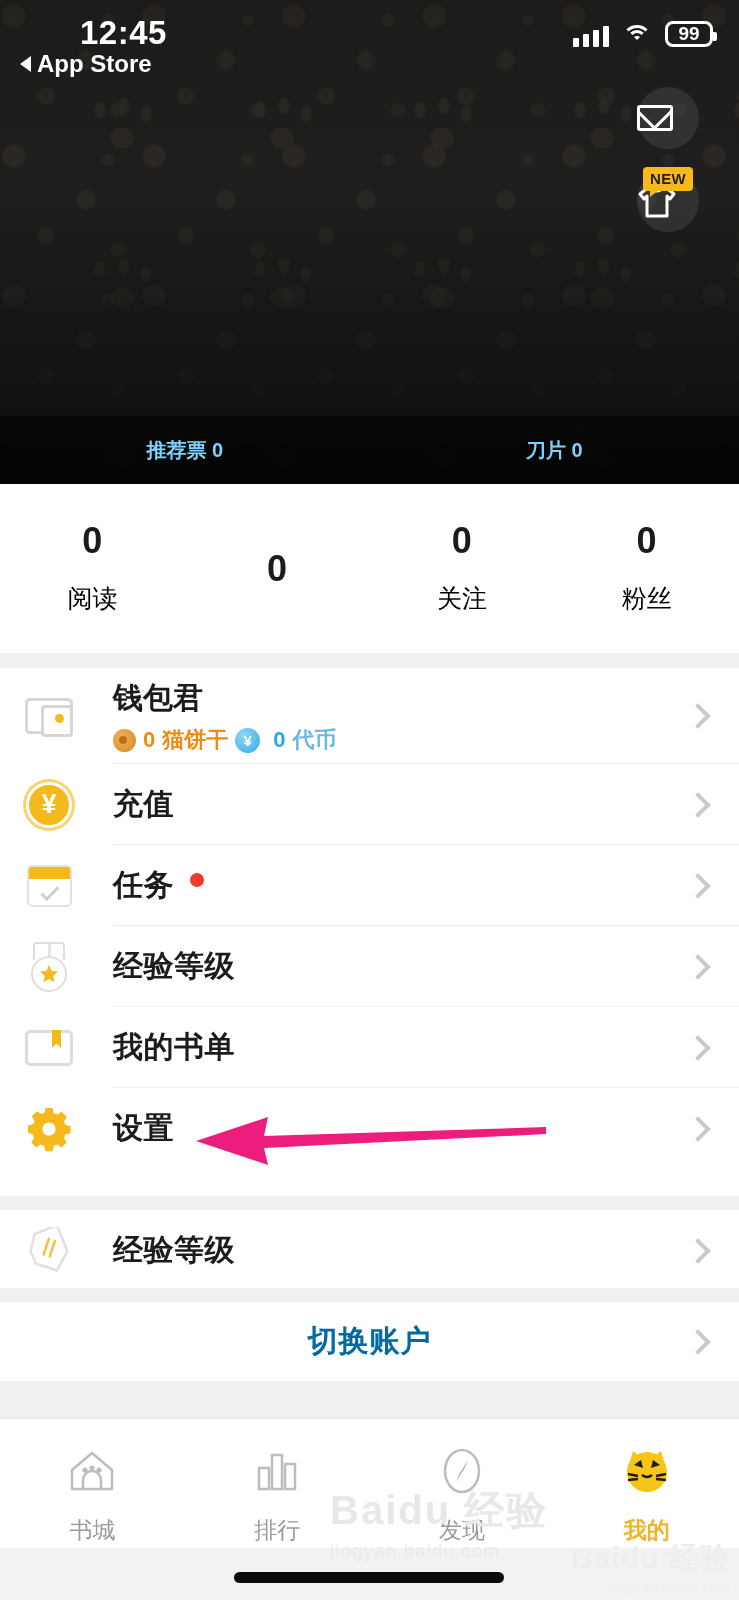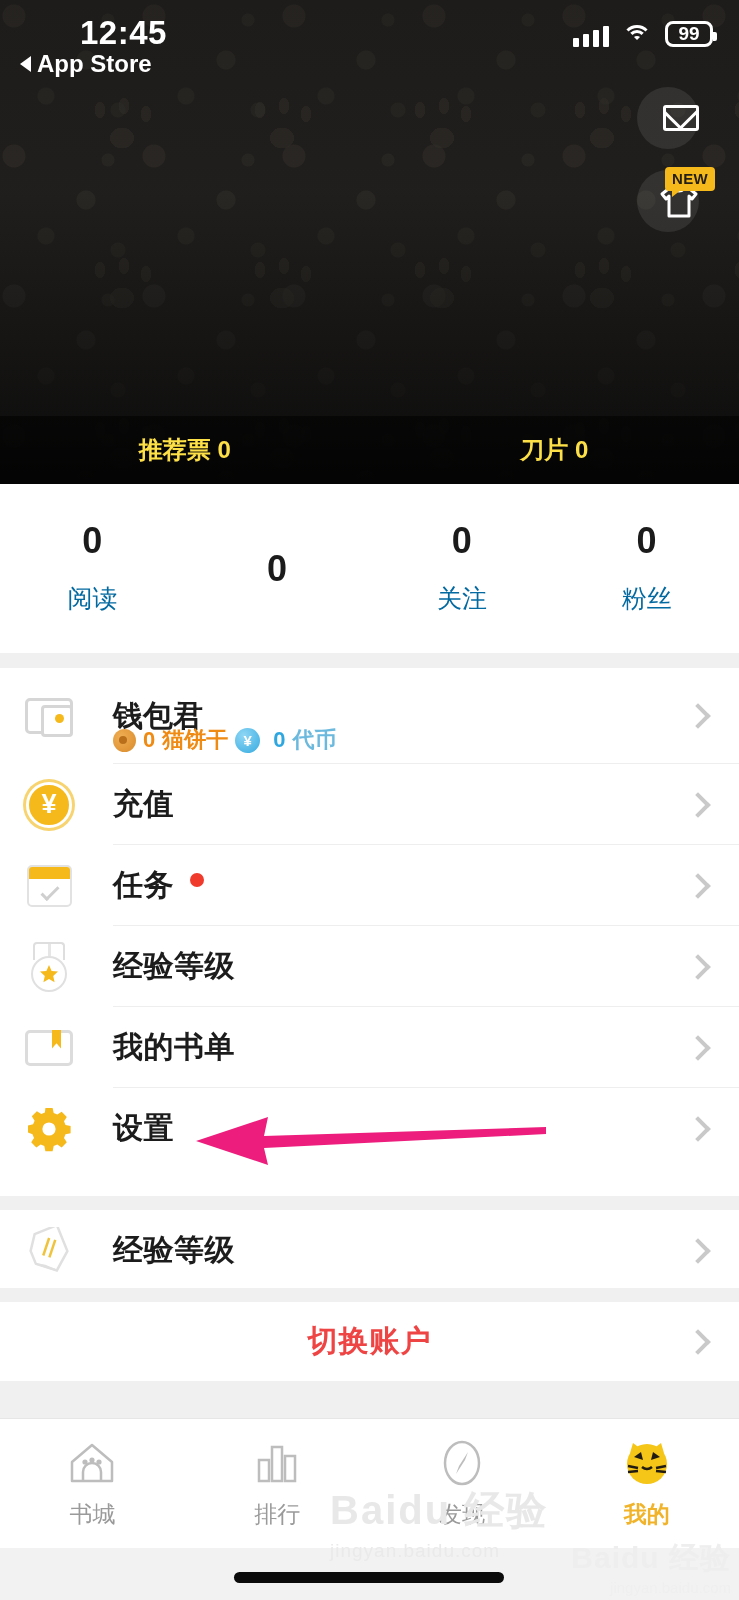--- a/index.html
+++ b/index.html
@@ -72,85 +72,85 @@
   .backlink {
     position: absolute; left: 20px; top: 50px;
     color: #fff; font-size: 24px; font-weight: bold; display: flex; align-items: center; gap: 6px;
   }
   .backlink .caret { width: 0; height: 0; border-top: 8px solid transparent; border-bottom: 8px solid transparent; border-right: 11px solid #fff; }
 
   
   .circ-btn {
     position: absolute; width: 62px; height: 62px; border-radius: 50%;
     background: rgba(255,255,255,.09);
-    display: flex; align-items: center; justify-content: flex-end;
+    display: flex; align-items: center; justify-content: flex-start;
   }
   .btn-mail { right: 40px; top: 87px; }
   .btn-shirt { right: 40px; top: 170px; }
   .env { width: 36px; height: 26px; border: 3px solid #fff; border-radius: 3px; position: relative; overflow: hidden; }
   .env::after { content: ""; position: absolute; left: 2px; top: -8px; width: 22px; height: 22px; border-right: 3px solid #fff; border-bottom: 3px solid #fff; transform: rotate(45deg); }
   .shirt { position: relative; width: 40px; height: 36px; }
   .shirt svg { width: 40px; height: 36px; display: block; }
   .new-badge {
     position: absolute; right: -16px; top: -16px;
     background: #f5b91c; color: #231f16; font-size: 15px; font-weight: bold;
     padding: 3px 7px 4px; border-radius: 4px; letter-spacing: .3px;
   }
   .new-badge::after { content: ""; position: absolute; left: 7px; bottom: -6px; width: 0; height: 0; border-left: 9px solid #f5b91c; border-bottom: 7px solid transparent; }
 
   
   .votes {
     position: absolute; left: 0; bottom: 0; width: 739px; height: 68px;
     display: flex; align-items: center;
     background: rgba(0,0,0,.55);
   }
-  .vote { flex: 1; text-align: center; color: #fde047; font-size: 24px; font-weight: bold; }
+  .vote { flex: 1; text-align: center; color: #7dd3fc; font-size: 20px; font-weight: bold; }
 
   
   .stats {
     position: absolute; left: 0; top: 484px; width: 739px; height: 169px;
     background: #fff; display: flex; align-items: center;
   }
   .stat { flex: 1; text-align: center; }
   .stat .num { color: #1b1b1b; font-size: 36px; font-weight: bold; line-height: 1; }
-  .stat .lbl { margin-top: 23px; color: #0369a1; font-size: 25px; }
+  .stat .lbl { margin-top: 23px; color: #000000; font-size: 25px; }
 
   .gap { position: absolute; left: 0; width: 739px; background: #f0f0f0; }
   .gap-1 { top: 653px; height: 15px; }
   .gap-2 { top: 1196px; height: 14px; }
   .gap-3 { top: 1288px; height: 14px; }
   .gap-4 { top: 1381px; height: 37px; }
 
   
   .card { position: absolute; left: 0; width: 739px; background: #fff; }
   .card-main { top: 668px; height: 528px; }
   .card-author { top: 1210px; height: 78px; }
   .card-switch { top: 1302px; height: 79px; }
 
   .row { position: relative; height: 81px; display: flex; align-items: center; }
   .row .ico { position: absolute; left: 20px; width: 58px; height: 58px; display: flex; align-items: center; justify-content: center; }
   .row .title { position: absolute; left: 113px; color: #1c1c1c; font-size: 30px; font-weight: bold; letter-spacing: .5px; }
   .row .chev { position: absolute; right: 32px; width: 18px; height: 18px; border-right: 4px solid #c9c9c9; border-top: 4px solid #c9c9c9; transform: rotate(45deg); }
   .divider { position: absolute; left: 113px; right: 0; bottom: 0; height: 1px; background: #eeeeee; }
 
   .row-wallet { height: 96px; }
-  .row-wallet .w-name { position: absolute; left: 113px; top: 28px; color: #1c1c1c; font-size: 30px; font-weight: bold; text-align: right; }
+  .row-wallet .w-name { position: absolute; left: 113px; top: 10px; color: #1c1c1c; font-size: 30px; font-weight: bold; text-align: right; }
   .row-wallet .w-sub { position: absolute; left: 113px; top: 57px; display: flex; align-items: center; gap: 7px; font-size: 22px; font-weight: bold; }
   .coin-cookie { width: 23px; height: 23px; border-radius: 50%; background: radial-gradient(circle at 35% 35%, #f0ae53, #d98b2b); position: relative; }
   .coin-cookie::after { content: ""; position: absolute; left: 6px; top: 7px; width: 8px; height: 8px; border-radius: 50%; background: #b96f1a; }
   .cookie-val { color: #ef8a12; }
   .cookie-lbl { color: #ef8a12; font-weight: bold; }
   .coin-blue { width: 25px; height: 25px; border-radius: 50%; background: radial-gradient(circle at 35% 30%, #8ed6f5, #36abe0); color: #fff; font-size: 15px; display: flex; align-items: center; justify-content: center; font-weight: bold; }
   .token-val { color: #2ea7e0; margin-left: 6px; }
   .token-lbl { color: #6cb9de; }
 
   .red-dot { display: inline-block; width: 14px; height: 14px; border-radius: 50%; background: #f03b2c; margin-left: 16px; vertical-align: 8px; }
 
   .switch-row { position: relative; height: 79px; display: flex; align-items: center; justify-content: center; }
-  .switch-row .s-label { color: #ef4444; font-size: 30px; font-weight: bold; letter-spacing: 1px; }
+  .switch-row .s-label { color: #0369a1; font-size: 30px; font-weight: bold; letter-spacing: 1px; }
   .switch-row .chev { position: absolute; right: 32px; width: 18px; height: 18px; border-right: 4px solid #c9c9c9; border-top: 4px solid #c9c9c9; transform: rotate(45deg); }
 
   
   .ic-wallet { width: 48px; height: 36px; border: 3px solid #d6d6d6; border-radius: 5px; position: relative; background: #fff; }
   .ic-wallet::before { content: ""; position: absolute; right: -3px; top: 4px; width: 26px; height: 26px; border: 3px solid #d6d6d6; border-radius: 4px; background: #fff; }
   .ic-wallet::after { content: ""; position: absolute; right: 6px; top: 13px; width: 9px; height: 9px; border-radius: 50%; background: #f5b91c; z-index: 2; }
   .ic-coin { width: 46px; height: 46px; border-radius: 50%; background: #f5b91c; border: 3px solid #fff; box-shadow: 0 0 0 3px #f7d470; color: #fff; font-size: 27px; font-weight: bold; display: flex; align-items: center; justify-content: center; }
   .ic-cal { width: 45px; height: 42px; border: 2.5px solid #e2e2e2; border-radius: 5px; position: relative; background: #fff; overflow: hidden; }
   .ic-cal .top { position: absolute; left: 0; top: 0; width: 100%; height: 12px; background: #f5b91c; }
   .ic-cal .chk { position: absolute; left: 12px; top: 20px; width: 18px; height: 9px; border-left: 3px solid #cfcfcf; border-bottom: 3px solid #cfcfcf; transform: rotate(-45deg); }
@@ -165,21 +165,21 @@
 
   
   .anno-arrow { position: absolute; left: 196px; top: 1110px; width: 350px; height: 62px; pointer-events: none; }
 
   
   .tabbar {
     position: absolute; left: 0; top: 1418px; width: 739px; height: 130px;
     background: #fff; border-top: 1px solid #e6e6e6;
     display: flex; align-items: flex-start;
   }
-  .tab { flex: 1; padding-top: 20px; display: flex; flex-direction: column; align-items: center; gap: 12px; }
+  .tab { flex: 1; padding-top: 20px; display: flex; flex-direction: column; align-items: center; gap: 20px; margin-top: 8px; }
   .tab .t-lbl { font-size: 23px; color: #9a9a9a; }
   .tab.active .t-lbl { color: #f0b32a; font-weight: bold; }
   .tab .t-ico { height: 48px; display: flex; align-items: center; justify-content: center; }
 
   .home-indicator { position: absolute; left: 234px; bottom: 17px; width: 270px; height: 11px; border-radius: 6px; background: #0b0b0b; }
 
   
   .wm { position: absolute; color: #e3e3e3; pointer-events: none; user-select: none; }
   .wm-main { left: 330px; top: 1483px; }
   .wm-main .wm-big { font-size: 40px; font-weight: bold; letter-spacing: 2px; color: #e8e8e8; }

